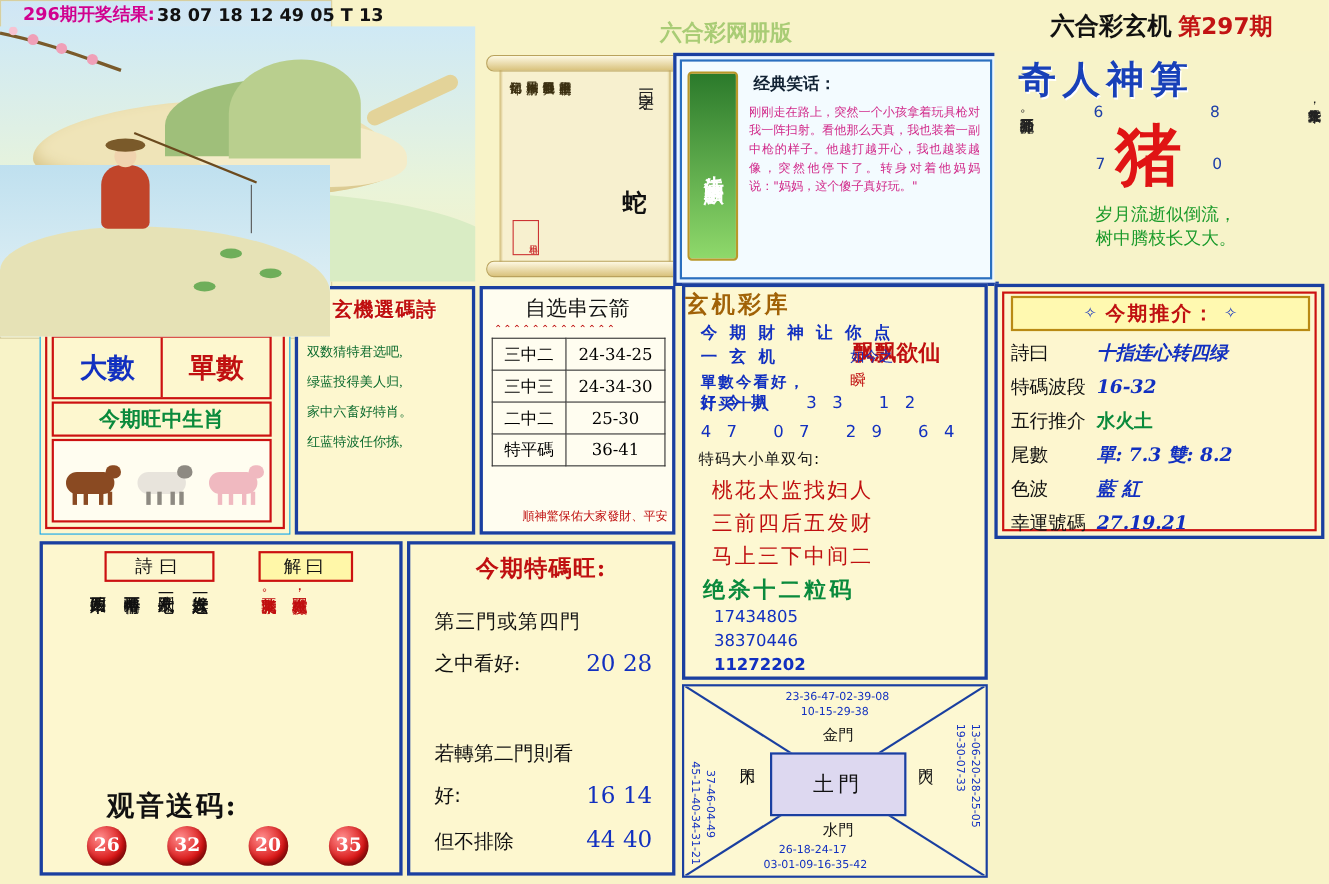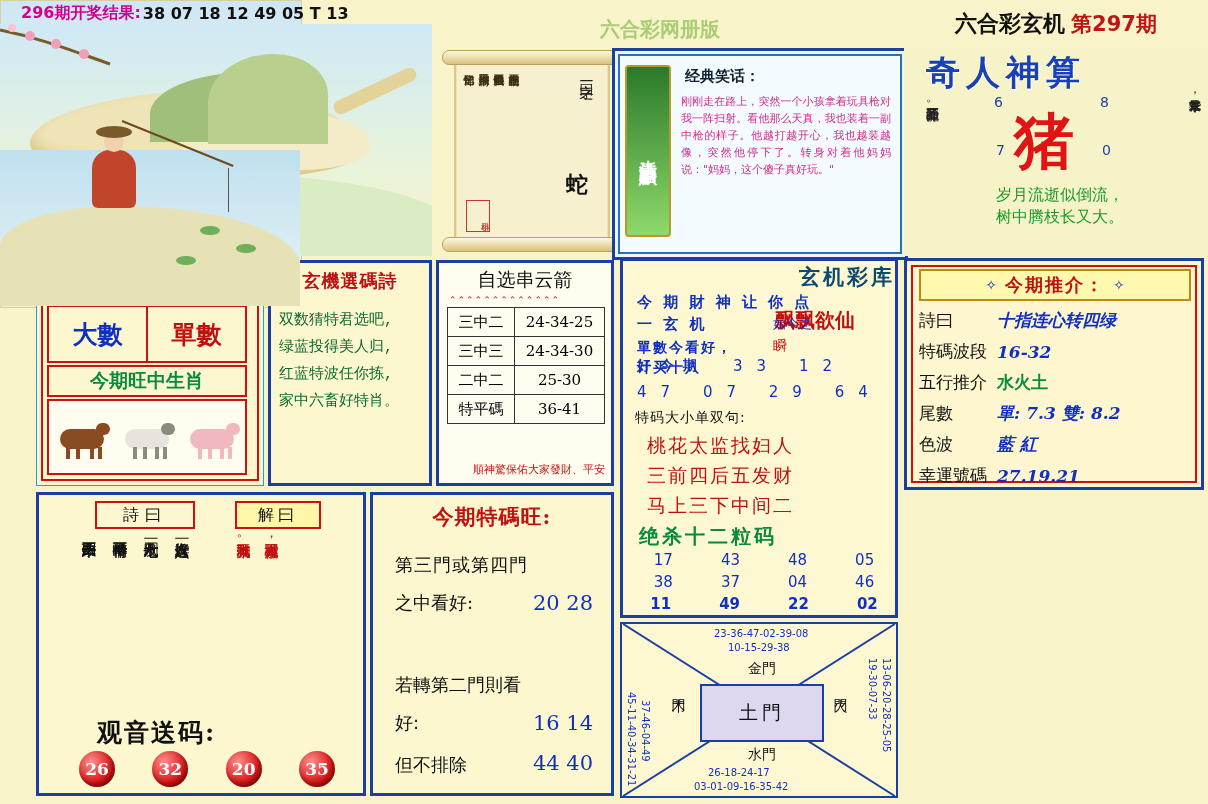--- a/index.html
+++ b/index.html
@@ -92,48 +92,48 @@
   .anm .head{position:absolute;width:14px;height:12px;border-radius:6px;top:8px;}
   .anm .leg{position:absolute;bottom:0;width:4px;height:12px;}
   .horse .body,.horse .head,.horse .leg{background:#8a4a22;}
   .sheep .body{background:#e8e4dc;}.sheep .head{background:#8e8a82;}.sheep .leg{background:#8e8a82;}
   .pig .body,.pig .head,.pig .leg{background:#f0b9c0;}
 
   
   #poem{left:268px;top:260px;width:164px;height:226px;background:#fdf7cf;border:3px solid #1a3fa0;}
   #poem .t{position:absolute;left:6px;top:6px;width:146px;text-align:center;font-size:18px;font-weight:bold;color:#c01010;
      font-family:"DejaVu Serif","Liberation Serif",serif;letter-spacing:1px;text-shadow:1px 1px 0 #ffe;}
-  #poem .lines{position:absolute;left:8px;top:44px;width:148px;font-size:15px;line-height:27px;color:#0c6b2e;font-family:Liberation Mono, monospace;}
+  #poem .lines{position:absolute;left:8px;top:44px;width:148px;font-size:12px;line-height:27px;color:#0c6b2e;font-family:Liberation Serif, serif;}
 
   
   #arrow{left:436px;top:260px;width:178px;height:226px;background:#fffdf0;border:3px solid #1a3fa0;}
   #arrow .t{position:absolute;left:0;top:4px;width:100%;text-align:center;font-size:19px;color:#111;font-family:"DejaVu Serif","Liberation Serif",serif;}
   #arrow .sep{position:absolute;left:10px;top:32px;width:152px;font-size:9px;color:#c01010;letter-spacing:1px;overflow:hidden;white-space:nowrap;}
   #arrow table{position:absolute;left:8px;top:44px;width:158px;border-collapse:collapse;}
   #arrow td{border:1px solid #333;height:26px;font-size:15px;text-align:center;font-family:"DejaVu Serif","Liberation Serif",serif;}
   #arrow td.k{width:64px;}
-  #arrow .foot{position:absolute;left:8px;bottom:6px;width:158px;text-align:right;font-size:11px;color:#c01010;}
+  #arrow .foot{position:absolute;left:23px;bottom:6px;width:158px;text-align:center;font-size:11px;color:#c01010;}
 
   
   #mid{left:620px;top:258px;width:278px;height:360px;background:#fdf8d2;border:3px solid #1a3fa0;}
-  #mid .t{position:absolute;left:0;top:2px;width:100%;text-align:right;font-size:21px;font-weight:bold;color:#0c4a6e;letter-spacing:3px;
+  #mid .t{position:absolute;left:0;top:2px;width:100%;text-align:left;font-size:21px;font-weight:bold;color:#a16207;letter-spacing:3px;
       font-family:"DejaVu Serif","Liberation Serif",serif;}
   #mid .l1{position:absolute;left:14px;top:32px;font-size:15px;color:#1230c0;font-weight:bold;letter-spacing:3px;font-family:"DejaVu Serif","Liberation Serif",serif;}
   #mid .l2{position:absolute;left:14px;top:54px;font-size:15px;color:#1230c0;font-weight:bold;letter-spacing:3px;font-family:"DejaVu Serif","Liberation Serif",serif;}
   #mid .big{position:absolute;left:152px;top:46px;font-size:20px;color:#c01010;font-weight:bold;font-family:"DejaVu Serif","Liberation Serif",serif;}
   #mid .l3{position:absolute;left:14px;top:78px;font-size:14px;color:#1230c0;font-weight:bold;letter-spacing:2px;}
   #mid .l3b{position:absolute;left:150px;top:76px;font-size:14px;color:#c01010;}
   #mid .l4{position:absolute;left:14px;top:98px;font-size:14px;color:#1230c0;font-weight:bold;letter-spacing:2px;}
   #mid .nums1{position:absolute;left:110px;top:96px;font-size:15px;color:#1230c0;letter-spacing:14px;}
   #mid .nums2{position:absolute;left:14px;top:122px;font-size:15px;color:#1230c0;letter-spacing:14px;}
   #mid .l5{position:absolute;left:12px;top:148px;font-size:14px;color:#111;letter-spacing:1px;}
   #mid .p{position:absolute;left:24px;font-size:19px;color:#c01010;font-family:"DejaVu Serif","Liberation Serif",serif;letter-spacing:2px;}
   #mid .p1{top:172px;} #mid .p2{top:202px;} #mid .p3{top:232px;}
   #mid .kill{position:absolute;left:16px;top:262px;font-size:20px;font-weight:bold;color:#0a8a3c;letter-spacing:3px;font-family:"DejaVu Serif","Liberation Serif",serif;}
-  #mid .kn{position:absolute;left:26px;width:230px;font-size:15px;color:#1230c0;display:flex;justify-content:center;gap:48px;}
+  #mid .kn{position:absolute;left:26px;width:230px;font-size:15px;color:#1230c0;display:flex;justify-content:flex-start;}
   #mid .kn1{top:290px;} #mid .kn2{top:312px;} #mid .kn3{top:334px;font-weight:bold;}
 
   
   #tuijian{left:904px;top:258px;width:300px;height:232px;background:#fdf6cf;border:3px solid #1a3fa0;}
   #tuijian .inner{position:absolute;inset:4px;border:2px solid #c11;}
   #tuijian .hd{position:absolute;left:12px;top:8px;width:268px;height:28px;background:#fff9b0;border:2px solid #b98a14;display:flex;align-items:center;justify-content:center;gap:8px;}
   #tuijian .hd b{color:#c01010;font-size:18px;letter-spacing:2px;font-family:"DejaVu Serif","Liberation Serif",serif;}
   #tuijian .dia{color:#1230c0;font-size:14px;}
   #tuijian .rows{position:absolute;left:12px;top:44px;width:272px;}
   #tuijian .r{height:31px;display:flex;align-items:center;font-size:17px;font-family:"DejaVu Serif","Liberation Serif",serif;}
@@ -316,22 +316,22 @@
           <div class="leg" style="left:42px"></div>
       </div>
     </div>
   </div>
 
   <div class="panel" id="poem">
     <div class="t">玄機選碼詩</div>
     <div class="lines">
       <div>双数猜特君选吧,</div>
       <div>绿蓝投得美人归,</div>
+      <div>家中六畜好特肖。</div>
       <div>红蓝特波任你拣,</div>
-      <div>家中六畜好特肖。</div>
     </div>
   </div>
 
   <div class="panel" id="arrow">
     <div class="t">自选串云箭</div>
     <div class="sep">⌃⌃⌃⌃⌃⌃⌃⌃⌃⌃⌃⌃⌃</div>
     <table>
       <tbody>
           <tr>
         <td class="k">三中二</td>
@@ -387,21 +387,21 @@
       <span>05</span>
     </div>
     <div class="kn kn2">
       <span>38</span>
       <span>37</span>
       <span>04</span>
       <span>46</span>
     </div>
     <div class="kn kn3">
       <span>11</span>
-      <span>49</span>
+      <span>27</span>
       <span>22</span>
       <span>02</span>
     </div>
   </div>
 
   <div class="panel" id="tuijian">
     <div class="inner"></div>
     <div class="hd">
       <span class="dia">✧</span>
       <b>今期推介：</b>

